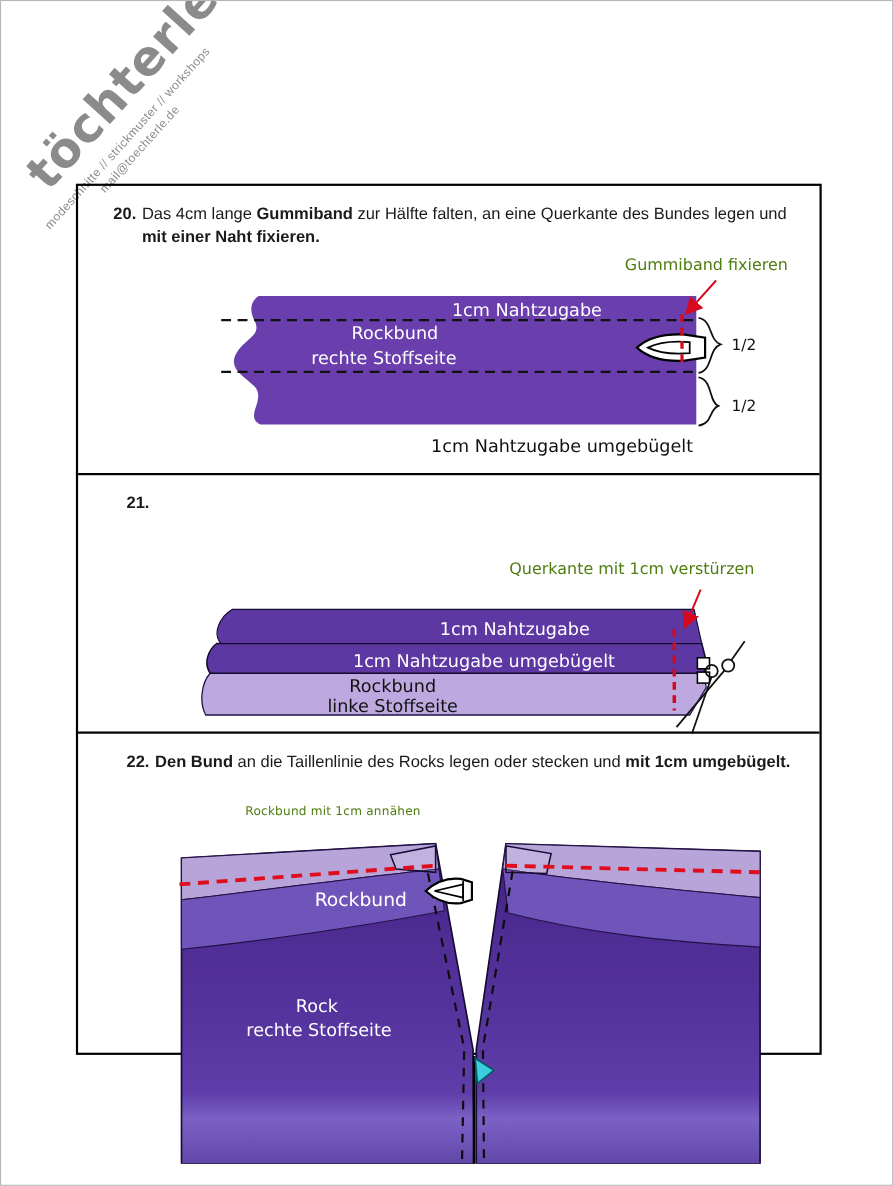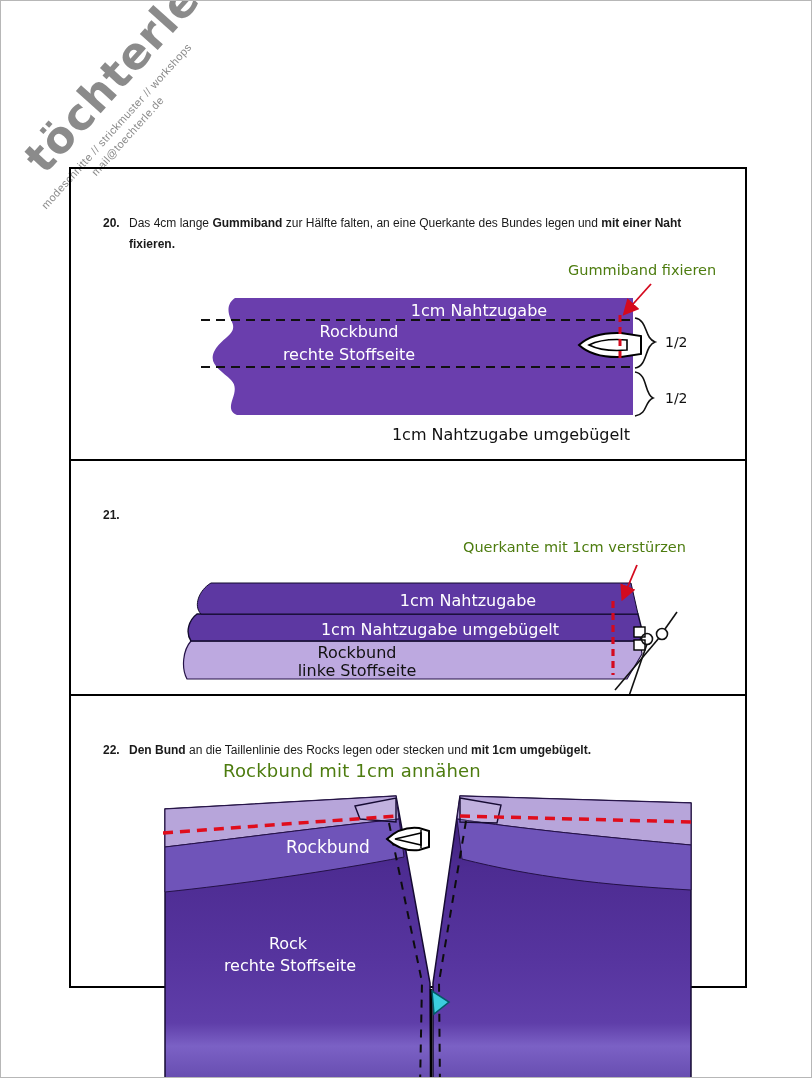--- a/index.html
+++ b/index.html
@@ -16,34 +16,34 @@
   }
   .logo .brand{
     font-family:"DejaVu Sans",sans-serif;font-weight:bold;
     font-size:44px;line-height:1;letter-spacing:1px;
   }
   .logo .tagline{font-size:11px;margin-top:7px;margin-left:-24px;letter-spacing:.4px;}
   .logo .email{font-size:11px;margin-top:3px;margin-left:34px;letter-spacing:.4px;}
   
   .sheet{position:absolute;left:68px;top:166px;width:678px;border:2px solid #000;box-sizing:border-box;}
   .panel{position:relative;box-sizing:border-box;}
-  .panel + .panel{border-top:2px solid #000;}
+  .panel + .panel{border-top:2px solid #000;padding-left:12px;}
   .p1{height:261px;}
   .p2{height:235px;}
   .p3{height:292px;}
-  .step{display:flex;padding:15px 24px 0 32px;font-size:12px;line-height:21px;margin-top:29px;}
+  .step{display:flex;padding:15px 24px 0 32px;font-size:15px;line-height:21px;}
   .step .num{font-weight:bold;width:26px;flex:none;}
   .step .txt{flex:1;max-width:596px;}
   .anno{
     position:absolute;color:#4d7c0f;white-space:nowrap;
     font-family:"DejaVu Sans",sans-serif;font-size:14.5px;
   }
   .anno1{left:497px;top:64px;}
   .anno2{left:392px;top:78px;}
-  .anno3{left:152px;top:64px;font-size:18px;letter-spacing:.2px;}
+  .anno3{left:152px;top:64px;font-size:11px;letter-spacing:.2px;}
   .diagram{position:absolute;}
   .svg1{left:130px;top:84px;}
   .svg2{left:110px;top:95px;}
   .svg3{left:92px;top:99px;}
   svg text{font-family:"DejaVu Sans",sans-serif;}
   .wlabel{fill:#ffffff;font-size:16px;}
   .blabel{fill:#111111;font-size:16px;}
   .halflabel{fill:#111111;font-size:14px;}
 </style>
 </head>

